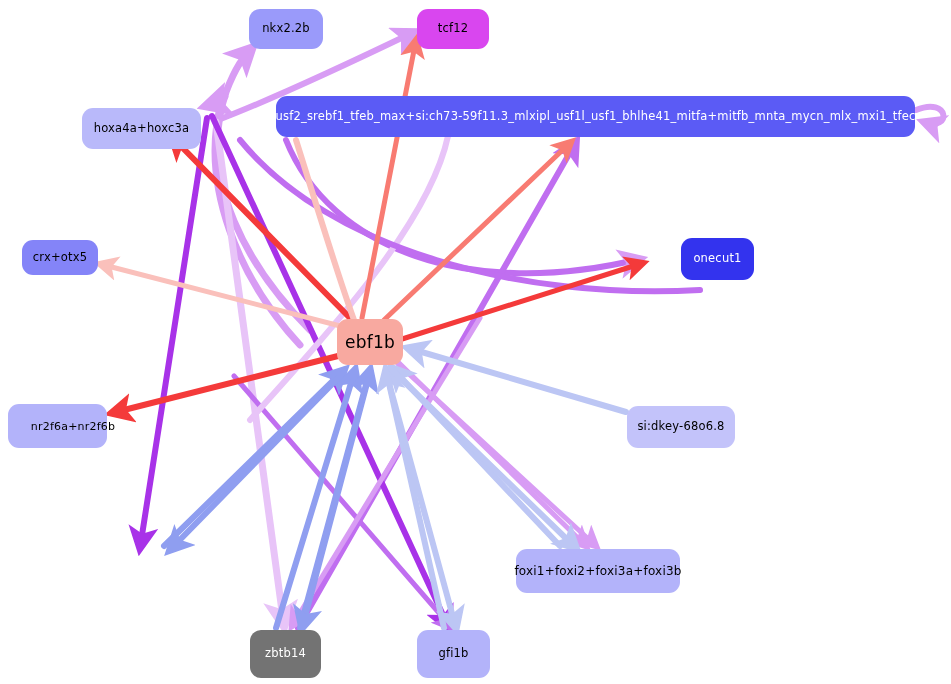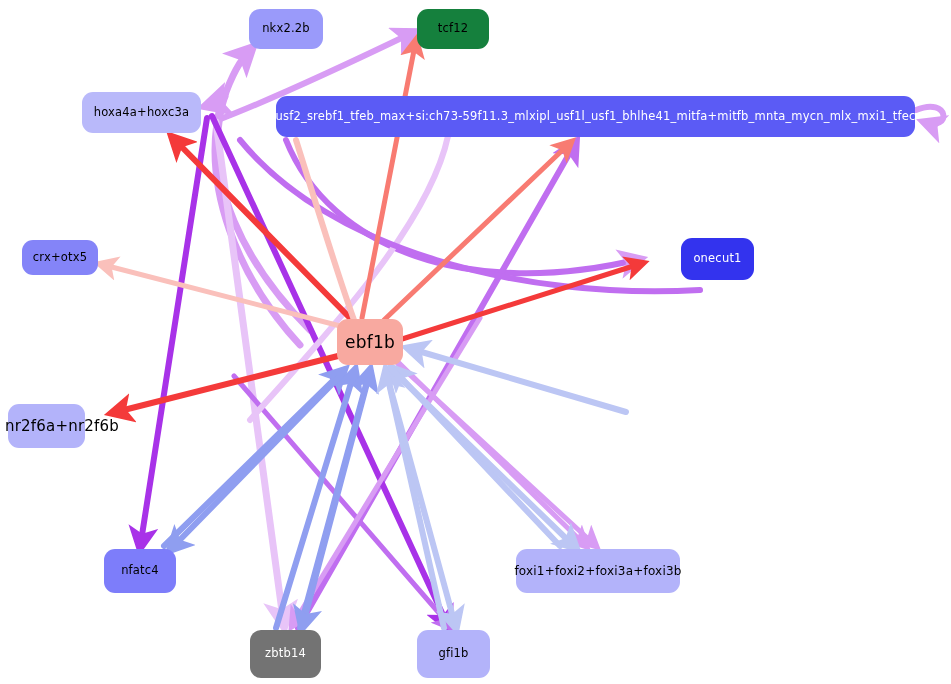--- a/index.html
+++ b/index.html
@@ -149,43 +149,43 @@
       <path fill="none" stroke="#bcc6f4" stroke-width="6" stroke-linecap="round" marker-end="url(#ah-blue-pale)" d="M 392 370 L 576 548"></path>
       <path fill="none" stroke="#8f9ef0" stroke-width="6" stroke-linecap="round" marker-end="url(#ah-blue)" d="M 370 372 L 302 628"></path>
       <path fill="none" stroke="#bcc6f4" stroke-width="6" stroke-linecap="round" marker-end="url(#ah-blue-pale)" d="M 386 372 L 456 628"></path>
     </g>
   </svg>
 
   <div id="node-layer">
       <div class="node" style="left: 249px; top: 9px; width: 74px; height: 40px; background: rgb(154, 154, 250); color: rgb(0, 0, 0); font-size: 11.5px;">
         <span class="node-label">nkx2.2b</span>
       </div>
-      <div class="node" style="left: 417px; top: 9px; width: 72px; height: 40px; background: #15803d; color: rgb(0, 0, 0); font-size: 11.5px;">
+      <div class="node" style="left: 417px; top: 9px; width: 72px; height: 40px; background: #d946ef; color: rgb(0, 0, 0); font-size: 11.5px;">
         <span class="node-label">tcf12</span>
       </div>
-      <div class="node" style="left: 82px; top: 92px; width: 119px; height: 41px; background: rgb(185, 185, 250); color: rgb(0, 0, 0); font-size: 11.5px;">
+      <div class="node" style="left: 82px; top: 108px; width: 119px; height: 41px; background: rgb(185, 185, 250); color: rgb(0, 0, 0); font-size: 11.5px;">
         <span class="node-label">hoxa4a+hoxc3a</span>
       </div>
       <div class="node" style="left: 276px; top: 96px; width: 639px; height: 41px; background: rgb(91, 91, 245); color: rgb(255, 255, 255); font-size: 11.5px;">
         <span class="node-label">usf2_srebf1_tfeb_max+si:ch73-59f11.3_mlxipl_usf1l_usf1_bhlhe41_mitfa+mitfb_mnta_mycn_mlx_mxi1_tfec</span>
       </div>
       <div class="node" style="left: 22px; top: 240px; width: 76px; height: 35px; background: rgb(132, 132, 248); color: rgb(0, 0, 0); font-size: 11.5px;">
         <span class="node-label">crx+otx5</span>
       </div>
       <div class="node" style="left: 645px; top: 238px; width: 73px; height: 42px; background: rgb(51, 51, 238); color: rgb(255, 255, 255); font-size: 11.5px; margin-left: 36px;">
         <span class="node-label">onecut1</span>
       </div>
       <div class="node" style="left: 337px; top: 319px; width: 66px; height: 46px; background: rgb(248, 169, 160); color: rgb(0, 0, 0); font-size: 17px;">
         <span class="node-label">ebf1b</span>
       </div>
-      <div class="node" style="left: 8px; top: 404px; width: 77px; height: 44px; background: rgb(179, 179, 250); color: rgb(0, 0, 0); font-size: 15px; padding-left: 41px;">
+      <div class="node" style="left: 8px; top: 404px; width: 99px; height: 44px; background: rgb(179, 179, 250); color: rgb(0, 0, 0); font-size: 11px; padding-left: 41px;">
         <span class="node-label">nr2f6a+nr2f6b</span>
       </div>
-      <div class="node" style="left: 104px; top: 549px; width: 72px; height: 44px; background: rgb(125, 125, 250); color: rgb(0, 0, 0); font-size: 11.5px;">
-        <span class="node-label">nfatc4</span>
+      <div class="node" style="left: 627px; top: 406px; width: 108px; height: 42px; background: rgb(195, 195, 250); color: rgb(0, 0, 0); font-size: 11.5px;">
+        <span class="node-label">si:dkey-68o6.8</span>
       </div>
       <div class="node" style="left: 516px; top: 549px; width: 164px; height: 44px; background: rgb(179, 179, 250); color: rgb(0, 0, 0); font-size: 12px;">
         <span class="node-label">foxi1+foxi2+foxi3a+foxi3b</span>
       </div>
       <div class="node" style="left: 250px; top: 630px; width: 71px; height: 48px; background: #737373; color: rgb(255, 255, 255); font-size: 11.5px;">
         <span class="node-label">zbtb14</span>
       </div>
       <div class="node" style="left: 417px; top: 630px; width: 73px; height: 48px; background: rgb(179, 179, 250); color: rgb(0, 0, 0); font-size: 11.5px;">
         <span class="node-label">gfi1b</span>
       </div>

